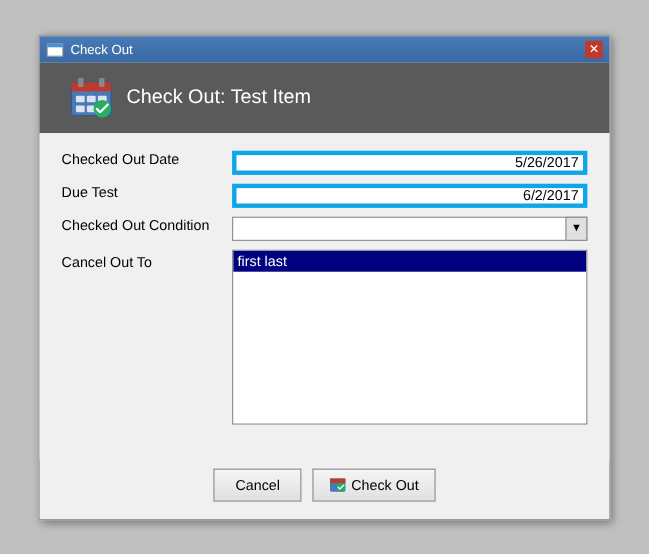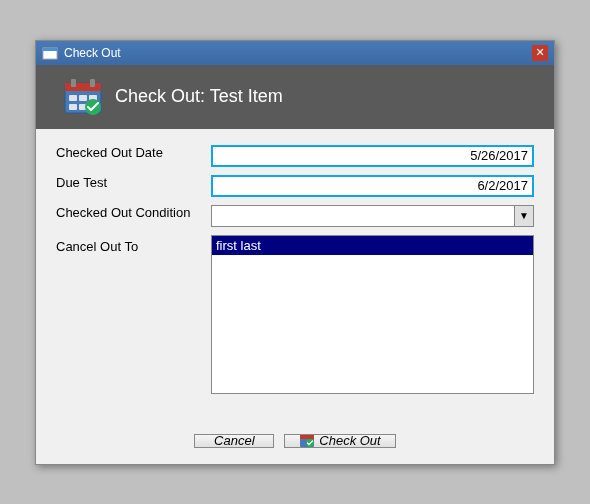--- a/index.html
+++ b/index.html
@@ -99,21 +99,21 @@
 
     .form-label {
       width: 155px;
       color: #000;
       font-size: 13px;
     }
 
     .form-input {
       flex: 1;
       height: 22px;
-      border: 2px solid #0ea5e9;
+      border: 4px solid #0ea5e9;
       background: white;
       padding: 0 4px;
       font-size: 13px;
       text-align: right;
     }
 
     .form-select-wrapper {
       flex: 1;
       display: flex;
       position: relative;
@@ -176,32 +176,31 @@
     }
 
     .dialog-footer {
       padding: 8px 16px 16px;
       display: flex;
       justify-content: center;
       gap: 10px;
     }
 
     .btn {
-      height: 14px;
+      height: 30px;
       padding: 0 14px;
       border: 1px solid #888;
       background: linear-gradient(to bottom, #f5f5f5, #e0e0e0);
       cursor: pointer;
       font-size: 13px;
       display: flex;
       align-items: center;
       gap: 4px;
       min-width: 80px;
       justify-content: center;
-      font-style: italic;
     }
 
     .btn-icon {
       width: 16px;
       height: 16px;
     }
   </style>
 </head>
 <body>
 

